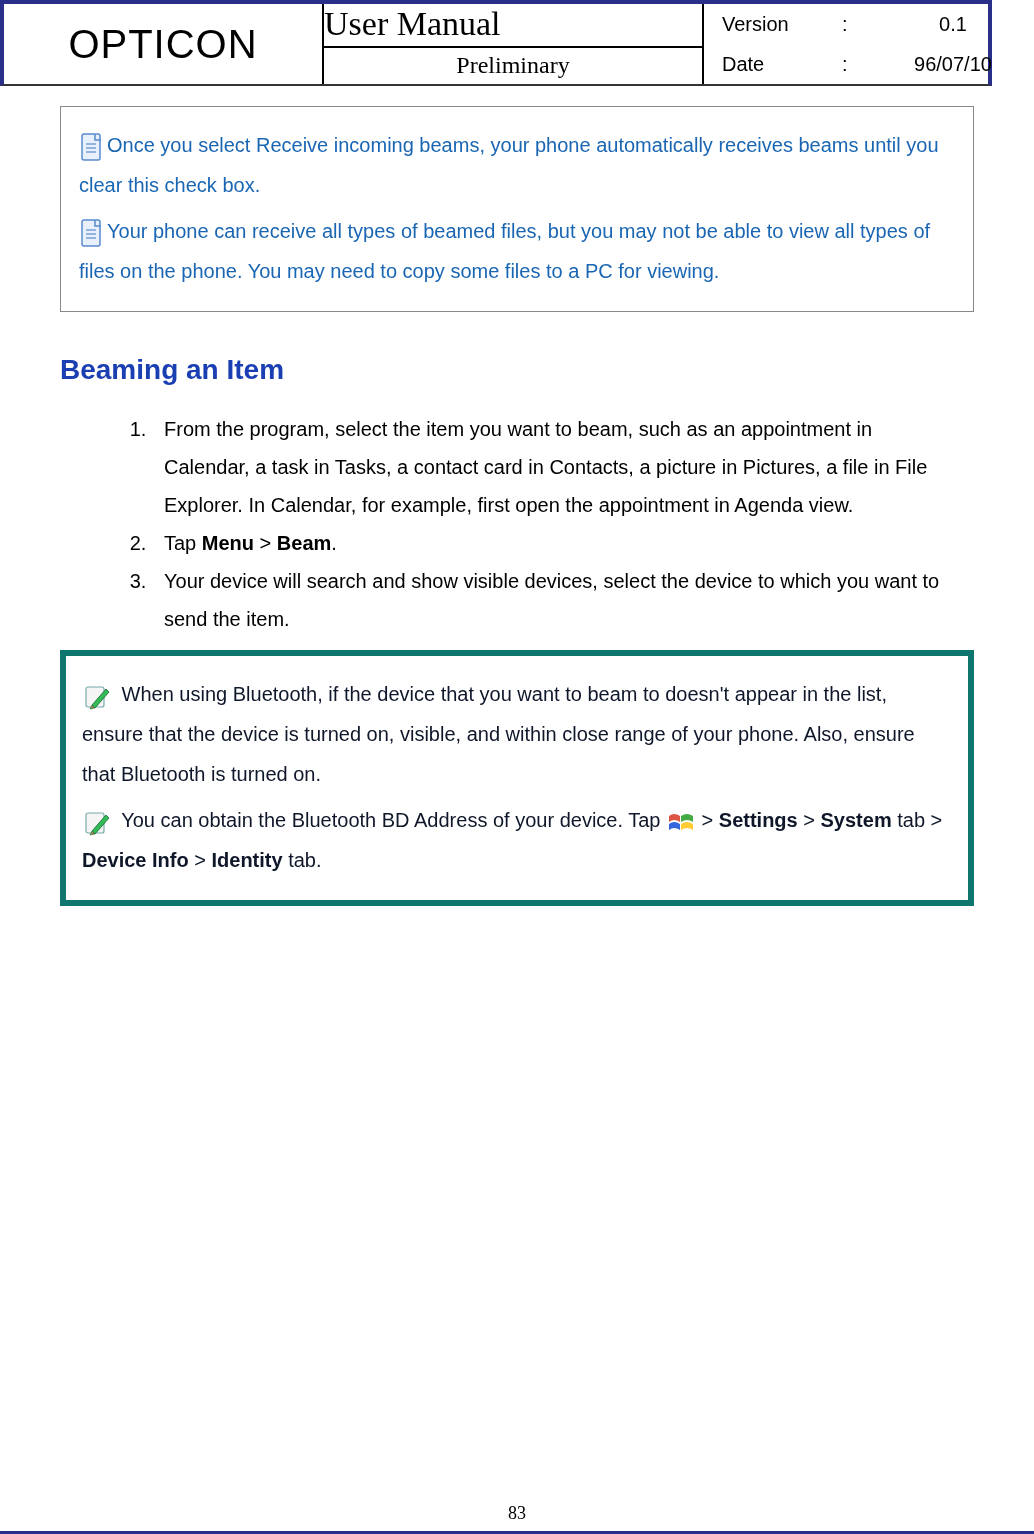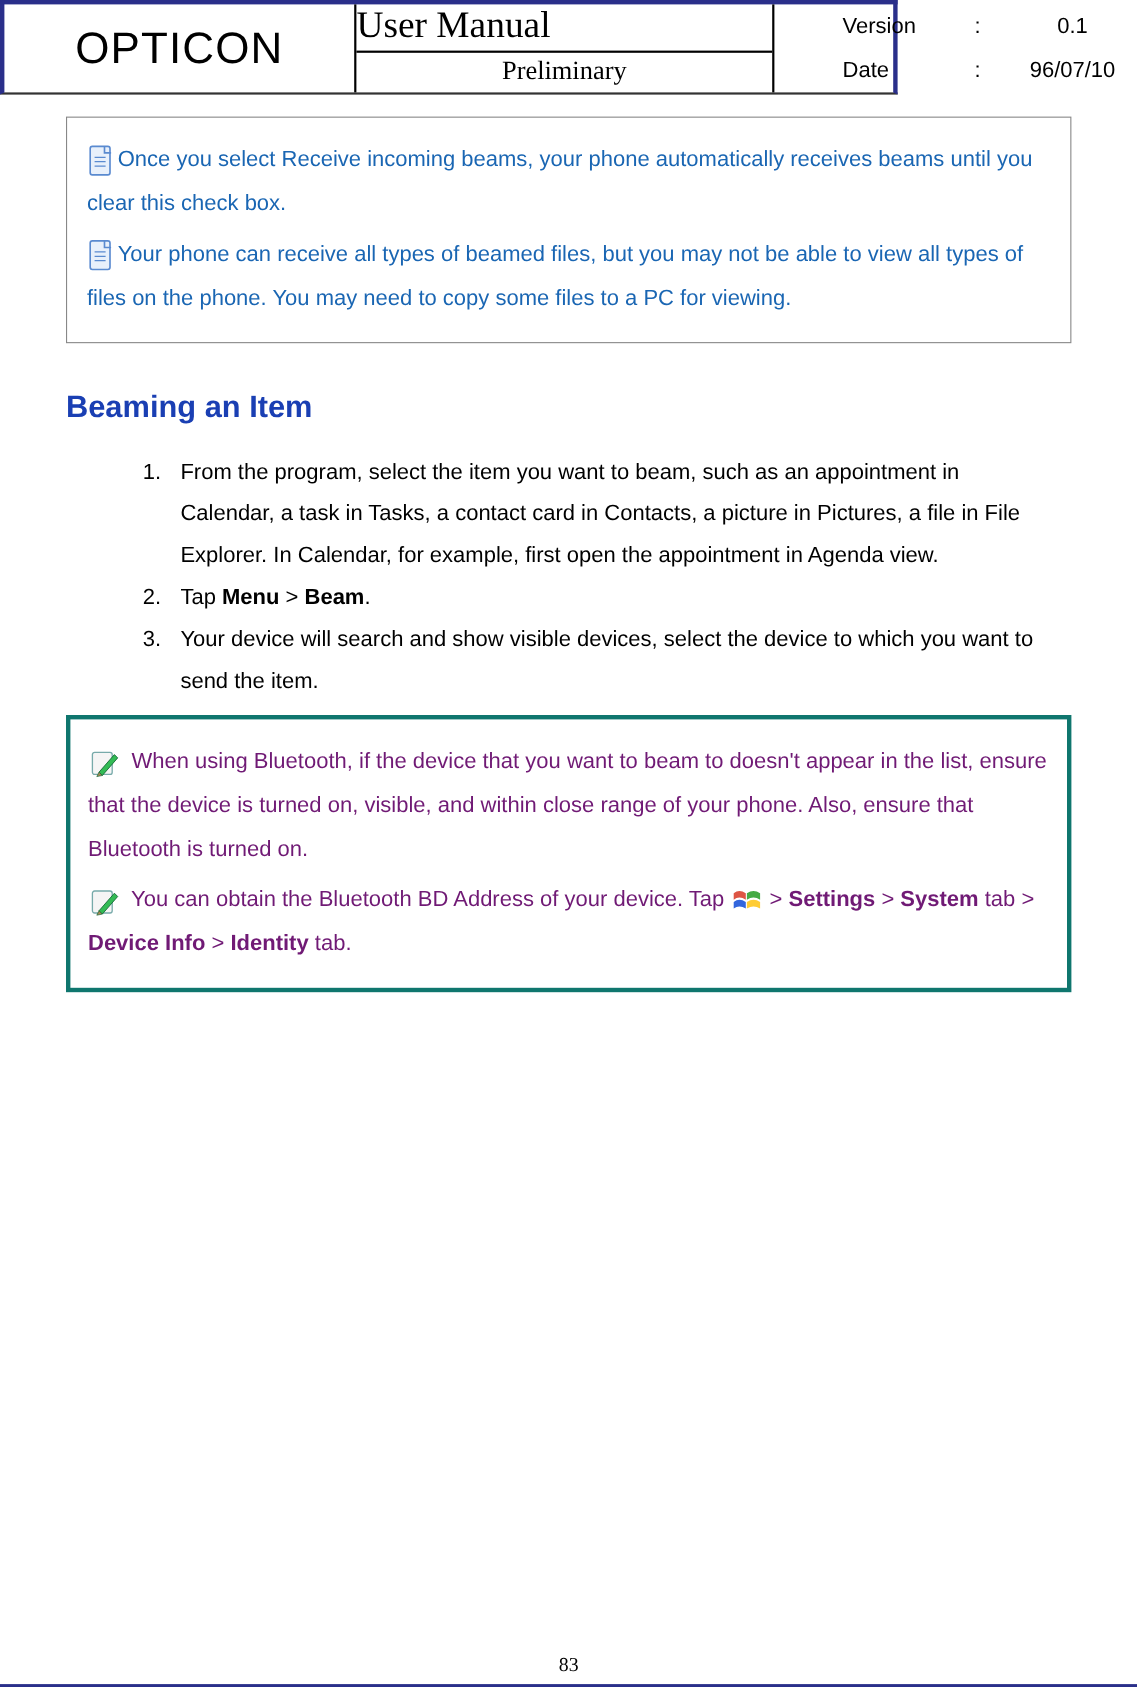--- a/index.html
+++ b/index.html
@@ -10,21 +10,21 @@
     color: #000;
     width: 1034px;
     height: 1534px;
     position: relative;
   }
   .page-border {
     border-top: 4px solid #2a2f8a;
     border-left: 4px solid #2a2f8a;
     border-right: 4px solid #2a2f8a;
     border-bottom: 2px solid #333;
-    width: 816px;
+    width: 992px;
   }
   .header-table {
     display: grid;
     grid-template-columns: 320px 380px 330px;
     width: 100%;
   }
   .header-left {
     border-right: 2px solid #000;
     display: flex;
     align-items: center;
@@ -53,21 +53,20 @@
     font-family: "Times New Roman", serif;
     font-size: 24px;
     height: 36px;
     line-height: 34px;
   }
   .header-right {
     font-family: Tahoma, Verdana, sans-serif;
     font-size: 20px;
     display: flex;
     flex-direction: column;
-    padding-left: 44px;
   }
   .hr-row {
     display: grid;
     grid-template-columns: 120px 30px 1fr;
     height: 40px;
     align-items: center;
     padding-left: 18px;
   }
   .hr-row .val { text-align: center; }
   .content {
@@ -118,23 +117,23 @@
     margin: 12px;
     padding-left: 80px;
   }
   ol.steps li {
     padding-left: 12px;
     margin-bottom: 0;
     line-height: 1.9;
   }
   .bold { font-weight: bold; }
   .tip-box {
-    border: 4px solid #0f766e;
+    border: 6px solid #0f766e;
     padding: 18px 16px 14px 16px;
-    color: #701a75;
+    color: #0f172a;
     font-size: 20px;
   }
   .tip-box p { margin: 0 0 6px 0; }
   .page-number {
     position: absolute;
     bottom: 10px;
     left: 0; right: 0;
     text-align: center;
     font-family: "Times New Roman", serif;
     font-size: 18px;

